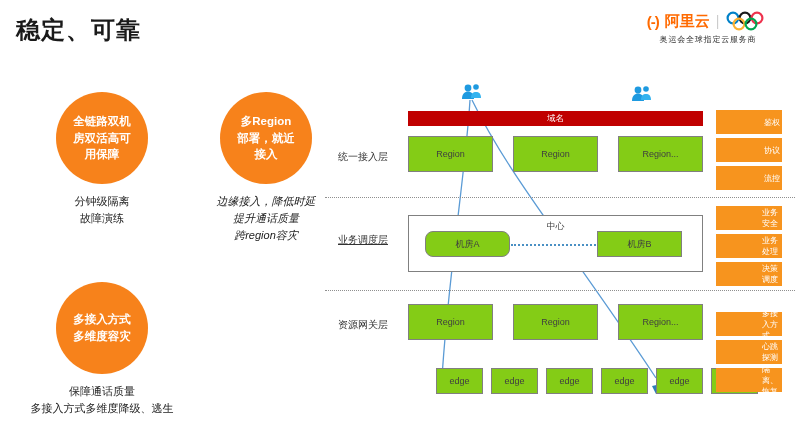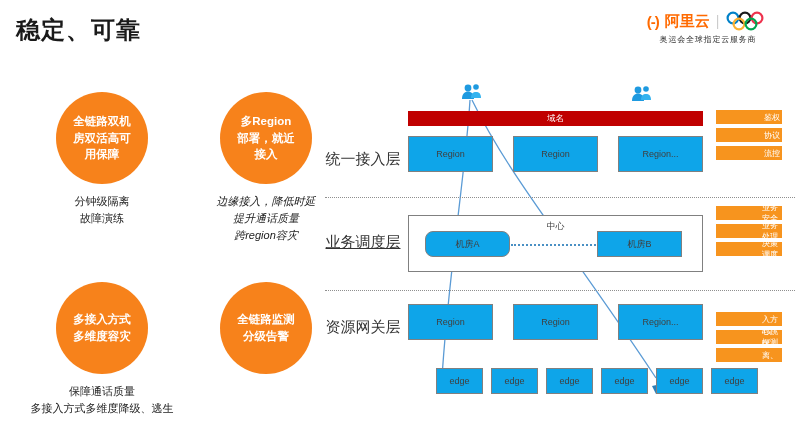--- a/index.html
+++ b/index.html
@@ -98,21 +98,21 @@
   #diagram {
     position: absolute;
     left: 320px;
     top: 78px;
     width: 478px;
     height: 340px;
   }
 
   .layer-label {
     position: absolute;
-    font-size: 15px;
+    font-size: 10px;
     color: #333333;
     width: 76px;
     text-align: center;
   }
   #layer-label-access { left: 5px;  top: 72px; }
   #layer-label-sched  { left: 5px;  top: 155px; text-decoration: underline; }
   #layer-label-gw     { left: 5px;  top: 240px; }
 
   #domain-bar {
     position: absolute;
@@ -125,21 +125,21 @@
     font-size: 8.5px;
     display: flex;
     align-items: center;
     justify-content: center;
     font-family: Liberation Mono, monospace;
   }
 
   .node-box {
     position: absolute;
     border: 1px solid #808080;
-    background: #0ea5e9;
+    background: #84cc16;
     font-size: 9px;
     color: #404040;
     display: flex;
     align-items: center;
     justify-content: center;
     box-sizing: border-box;
   }
 
   .region-box { width: 85px; height: 36px; }
   #region-a1 { left: 88px;  top: 58px; }
@@ -199,21 +199,21 @@
   
   .tag-col { position: absolute; width: 66px; }
   #tag-col-access { left: 396px; top: 32px; }
   #tag-col-sched  { left: 396px; top: 128px; }
   #tag-col-gw     { left: 396px; top: 234px; }
 
   .tag {
     background: #f7941e;
     color: #ffffff;
     font-size: 8px;
-    height: 14px;
+    height: 24px;
     margin-bottom: 4px;
     display: flex;
     align-items: center;
     justify-content: center;
     box-sizing: border-box;
     padding-left: 46px;
   }
 
   
   #people-1 { position: absolute; left: 140px; top: 5px; }
@@ -262,22 +262,20 @@
 </div>
 
 <div class="circle-block" id="circle-block-3">
   <div class="circle" style="white-space:pre-line;">多接入方式
 多维度容灾</div>
   <div class="circle-caption" style="white-space:pre-line;">保障通话质量
 多接入方式多维度降级、逃生</div>
 </div>
 
 <div class="circle-block" id="circle-block-4">
-  <div class="circle" style="white-space:pre-line;">全链路监测
-分级告警</div>
 </div>
 
 <div id="diagram">
 
   <svg id="flow-svg" viewBox="0 0 478 340">
     <g fill="none" stroke="#5b9bd5" stroke-width="1.3">
       <path d="M150,22 C146,90 128,200 122,300"></path>
       <path d="M152,22 C190,100 250,170 336,300"></path>
     </g>
     <polygon points="119,308 126,306 123,316" fill="#2d7fb8"></polygon>

